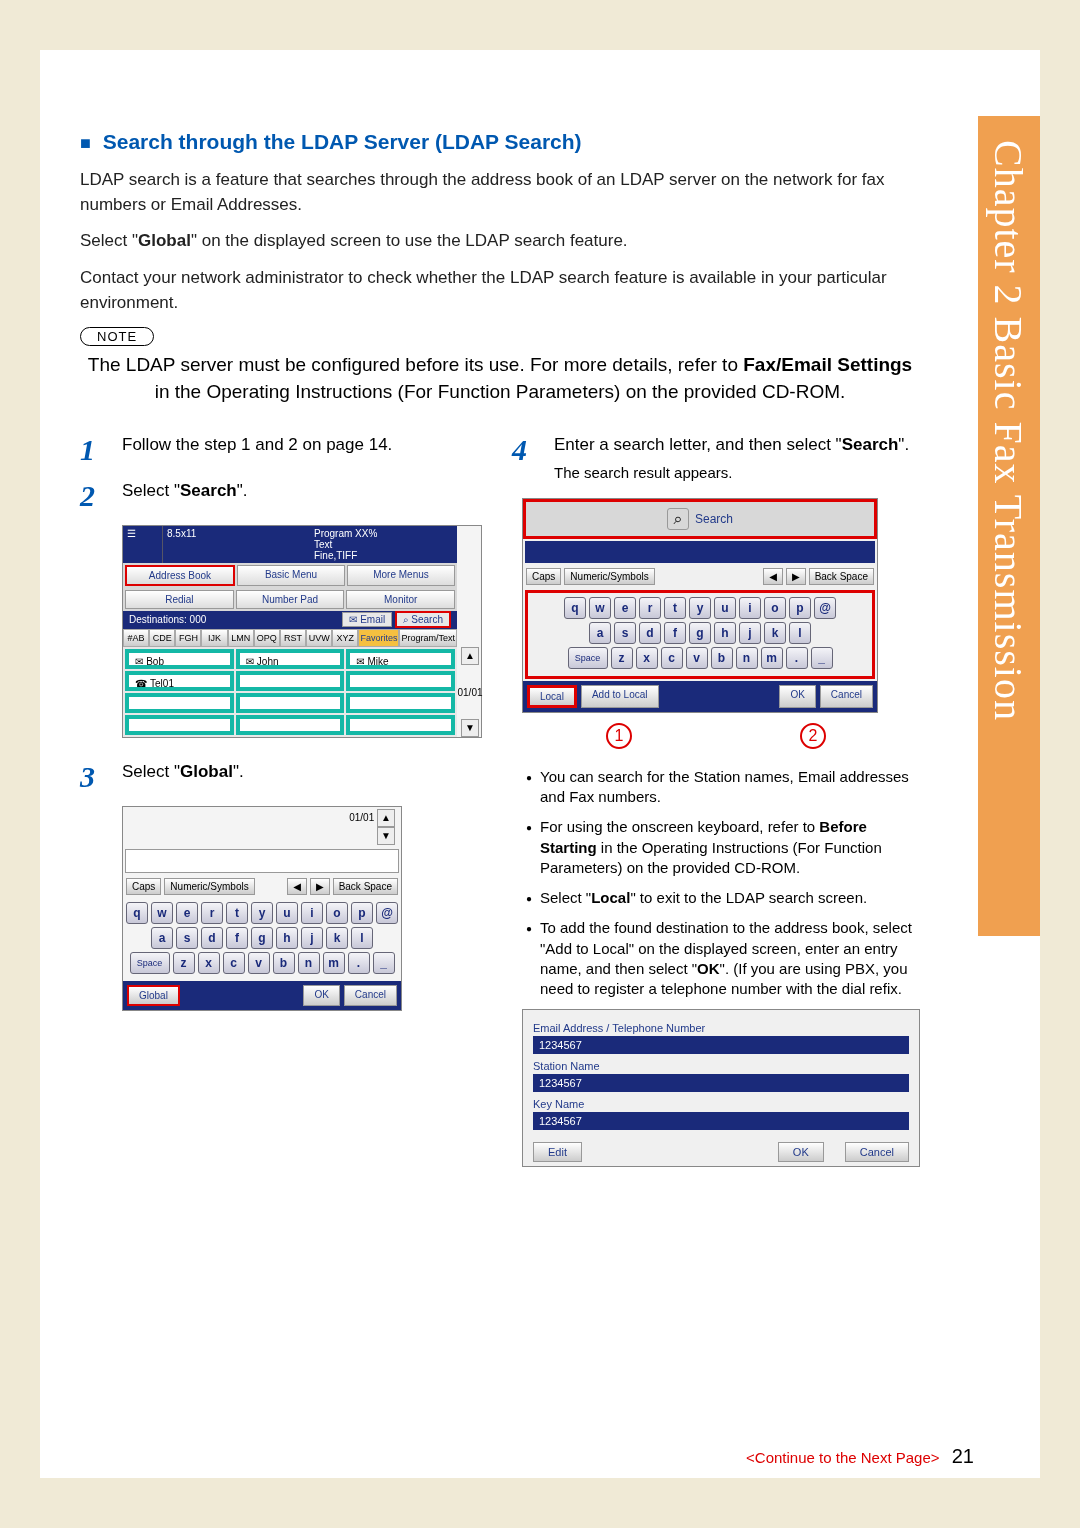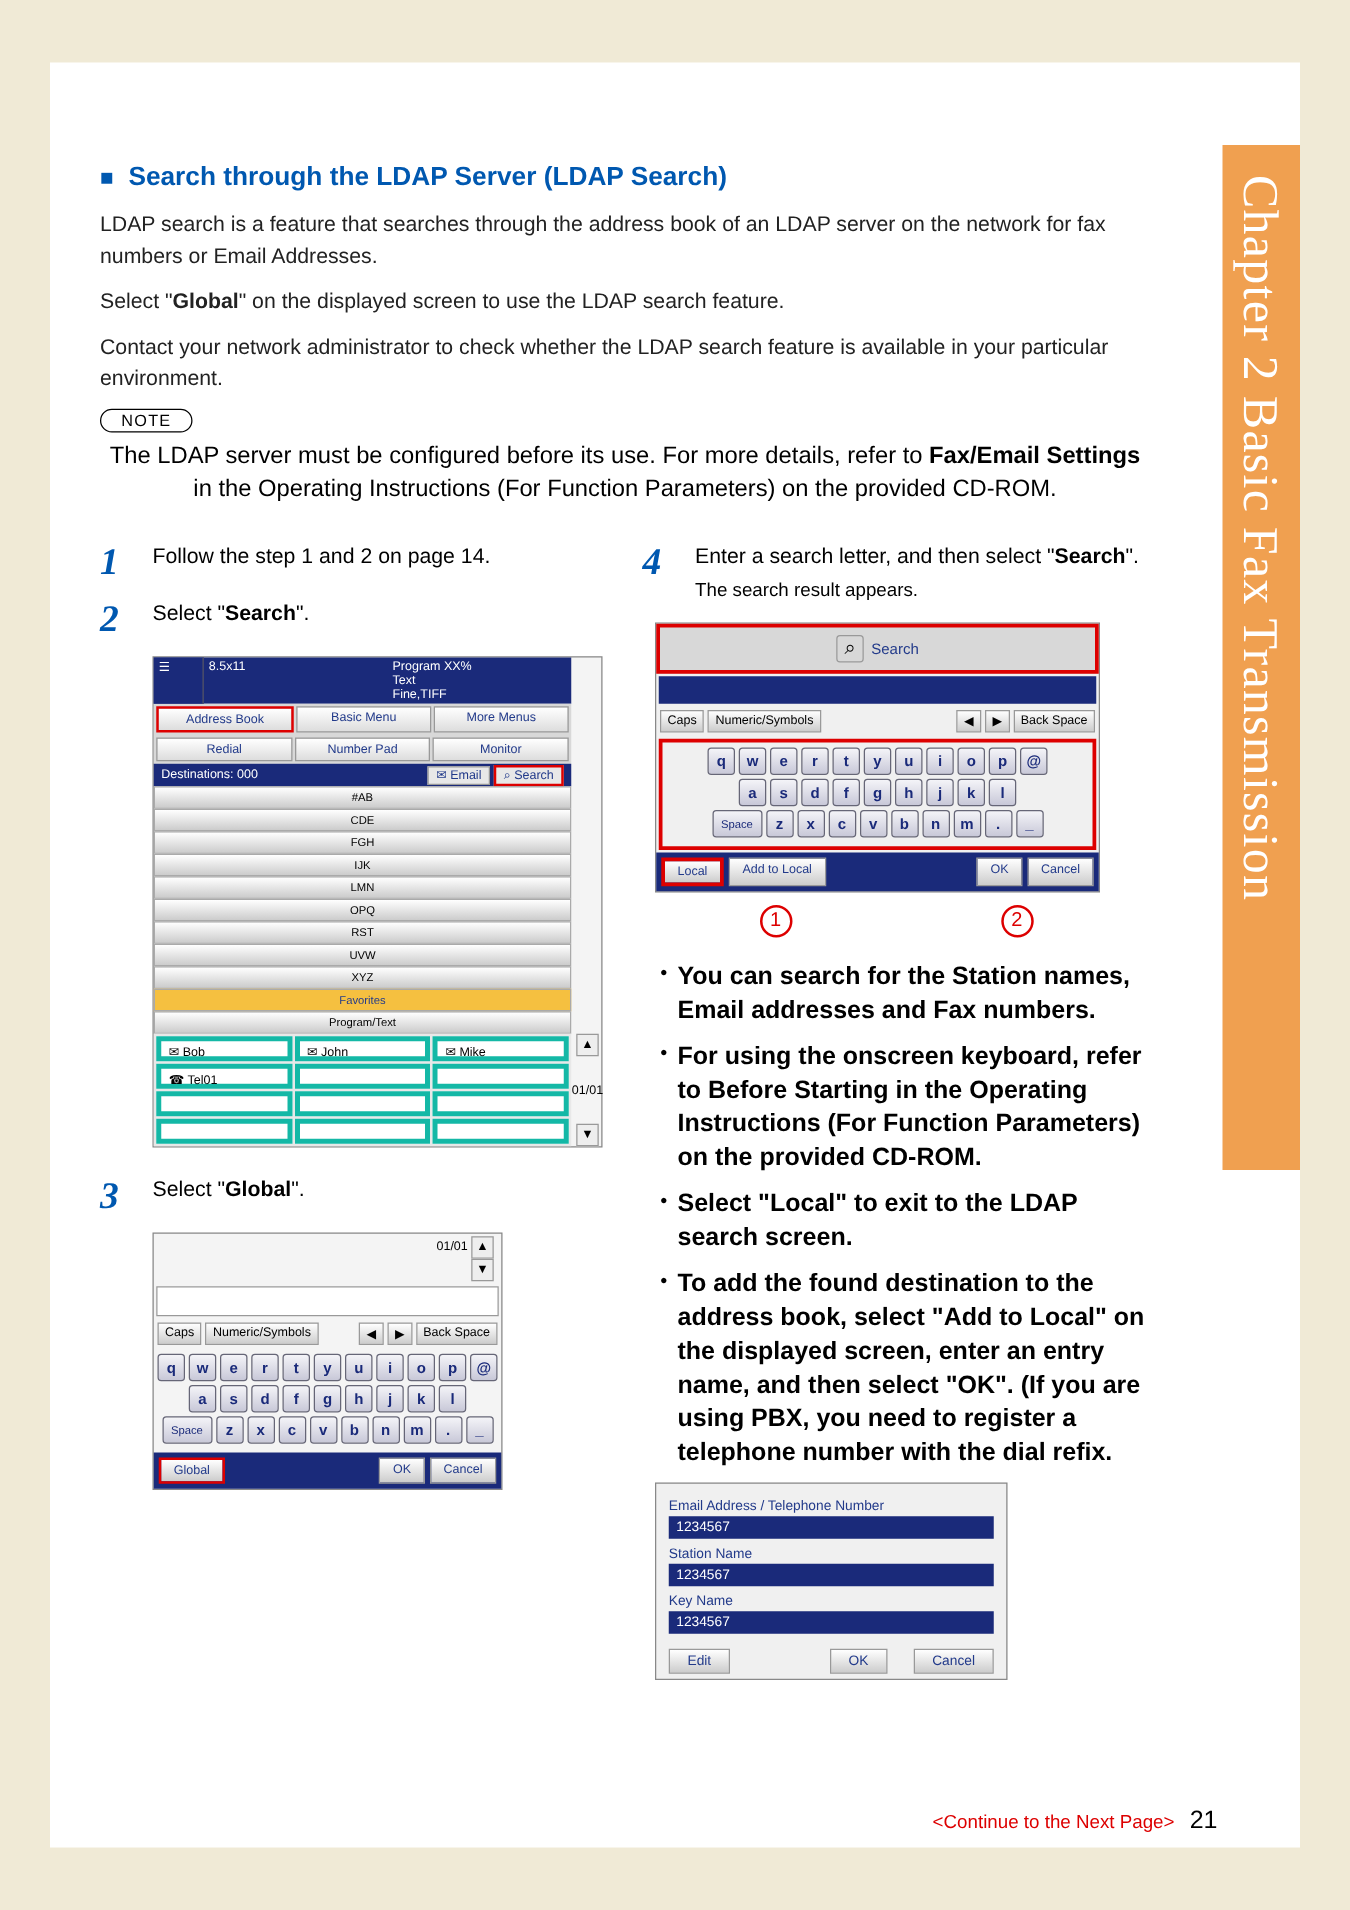--- a/index.html
+++ b/index.html
@@ -132,21 +132,21 @@
   .fig1-btn.red { border: 2px solid #d00; }
   .fig1-dest {
     background: #1a2a7a;
     color: #fff;
     font-size: 10px;
     padding: 3px 6px;
     display: flex;
     justify-content: space-between;
   }
   .fig1-dest .srch { border: 2px solid #d00; padding: 1px 6px; background:#e8e8e8; color:#223a8a; }
-  .fig1-tabs { display: flex; font-size: 9px; flex-direction: column; }
+  .fig1-tabs { display: flex; font-size: 9px; }
   .fig1-tabs div {
     flex: 1; text-align: center; padding: 3px 1px;
     background: linear-gradient(#fff,#ccc); border: 1px solid #aaa;
   }
   .fig1-tabs .fav { background:#f5c040; color:#223a8a; }
   .fig1-list {
     display: grid;
     grid-template-columns: 1fr 1fr 1fr;
     background: #e8e8e8;
     padding: 2px;
@@ -179,24 +179,24 @@
   .fig4 { width: 356px; margin-left: 10px; margin-bottom: 10px; border:1px solid #888; background:#f0f0f0; }
   .fig4-top { background:#d8d8d8; padding:6px; display:flex; align-items:center; justify-content:center; gap:6px; border:3px solid #d00; margin:0; }
   .fig4-top .mag { width:22px; height:22px; border:1px solid #999; border-radius:3px; display:flex; align-items:center; justify-content:center; }
   .fig4-top .lbl { font-size:12px; color:#223a8a; }
   .fig4-inputbar { height:22px; background:#1a2a7a; margin:2px; }
   .fig4 .kb-bottom .local { border:3px solid #d00; }
   .circnums { display:flex; justify-content:space-around; margin:8px 10px 18px 10px; }
   .circ { width:26px; height:26px; border:2px solid #d00; border-radius:50%; color:#d00; text-align:center; line-height:22px; font-size:16px; }
   .bullets { padding-left: 14px; }
   .bullets li::marker { color:#444; }
-  .bullets li { font-size:20px; margin-bottom:10px; line-height:1.35; list-style:none; position:relative; padding-left:14px;font-weight:bold; }
+  .bullets li { font-size:15px; margin-bottom:10px; line-height:1.35; list-style:none; position:relative; padding-left:14px; }
   .bullets li::before { content:"●"; position:absolute; left:0; font-size:10px; top:4px; }
   
-  .fig5 { width:282px; margin-left:10px; border:1px solid #888; background:#f0f0f0; padding:6px 10px 4px; }
+  .fig5 { width:398px; margin-left:10px; border:1px solid #888; background:#f0f0f0; padding:6px 10px 4px; }
   .fig5 .label { font-size:11px; color:#223a8a; margin-top:6px; }
   .fig5 .val { background:#1a2a7a; color:#fff; font-size:11px; padding:3px 6px; margin-top:2px; }
   .fig5 .btnrow { display:flex; gap:21px; margin-top:12px;text-align:center; }
   .fig5 .btn { font-size:11px; padding:3px 14px; background:linear-gradient(#fff,#ccc); border:1px solid #999; color:#223a8a; }
   .fig5 .btnrow .sp { flex:1; }
   .footer {
     position:absolute; bottom:60px; right:106px; font-size:15px; color:#d00;
   }
   .footer .pn { color:#000; font-size:20px; margin-left:8px; }
 </style>

